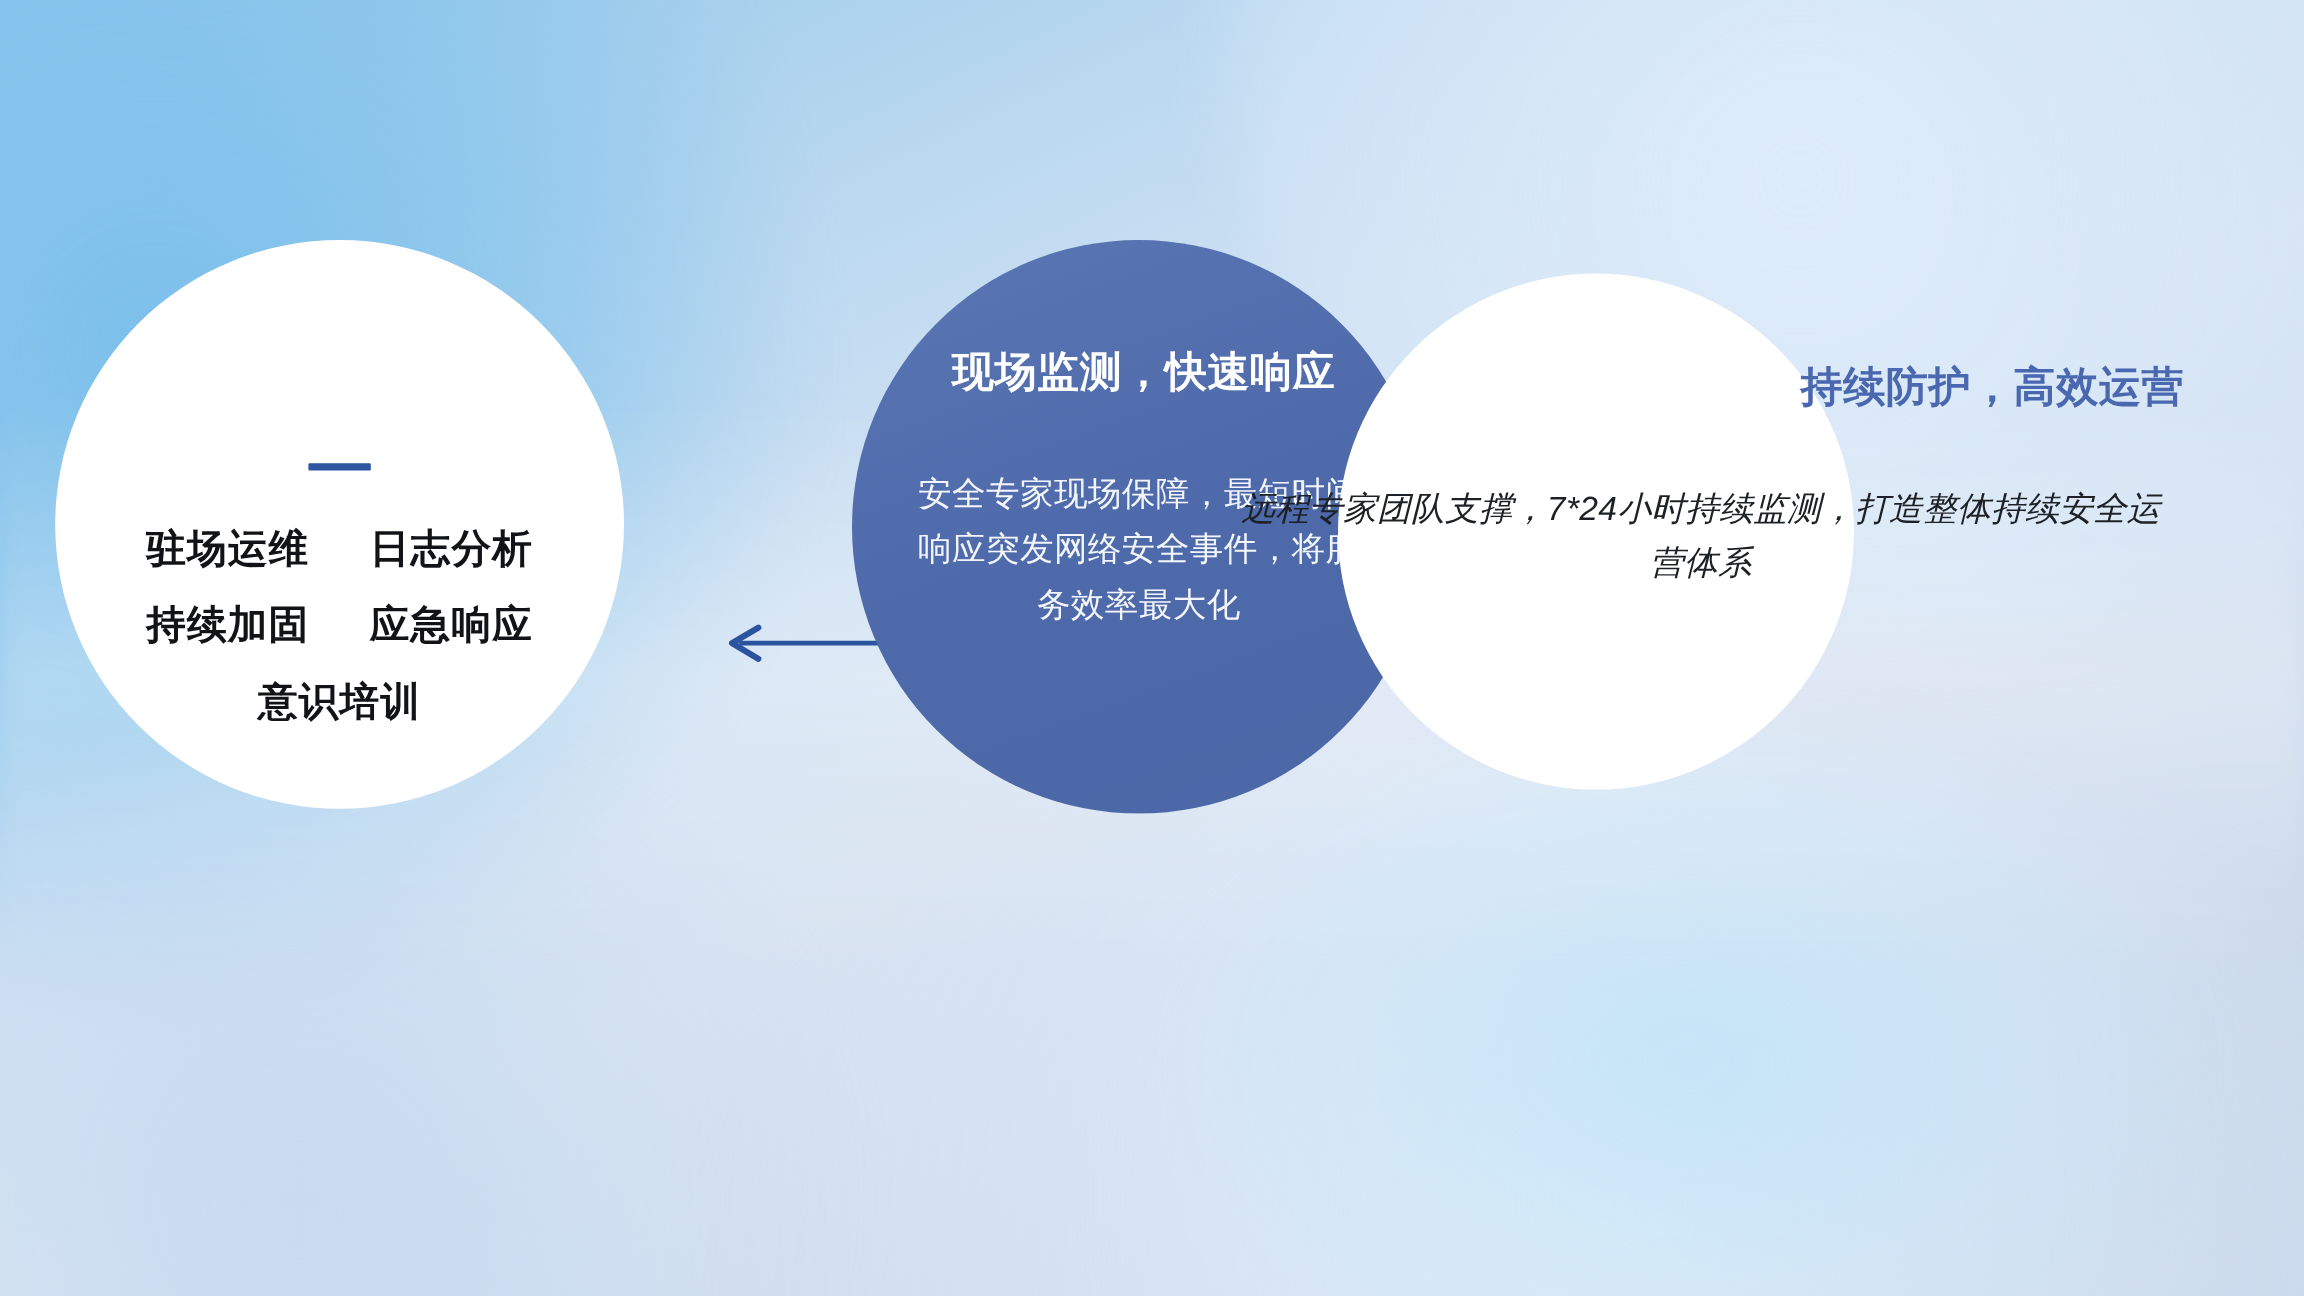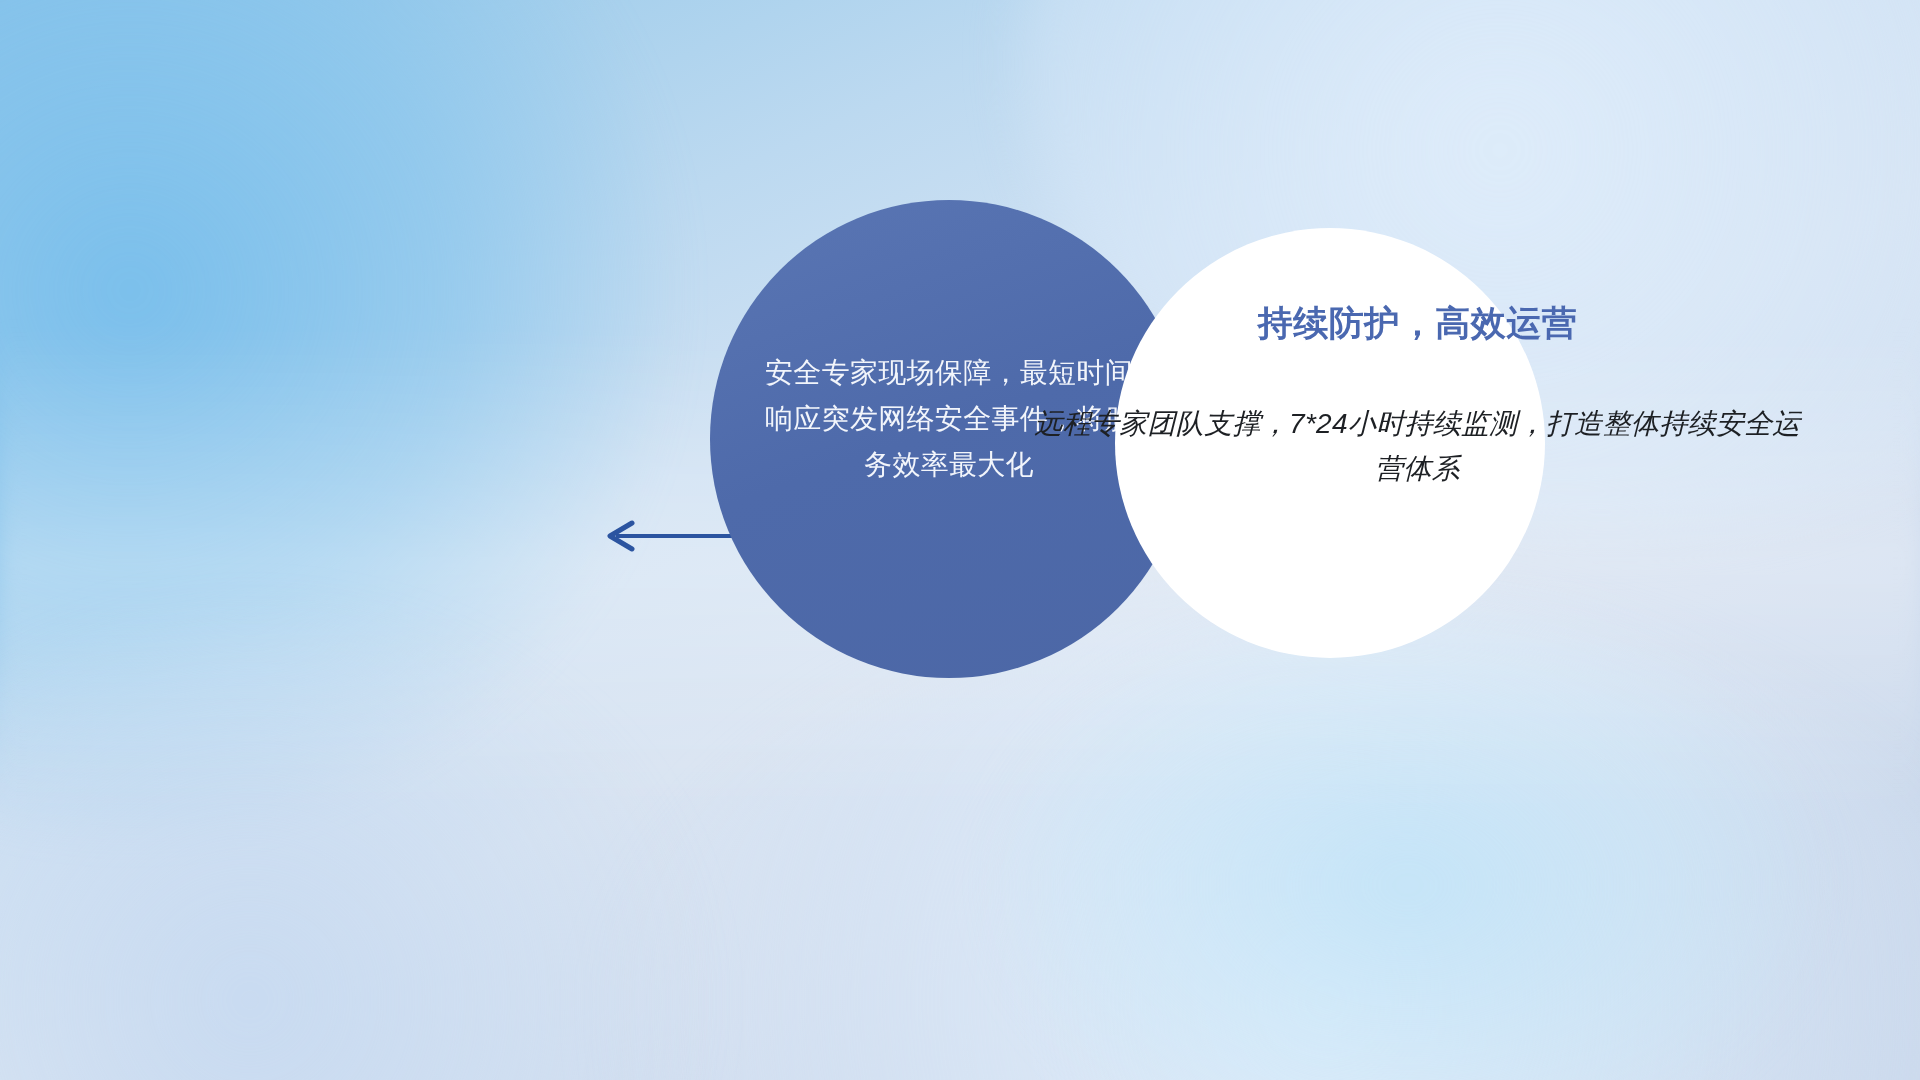--- a/index.html
+++ b/index.html
@@ -216,20 +216,21 @@
     top: 76px;
     text-align: center;
   }
   .right-heading {
     color: #4a68b0;
     font-weight: bold;
     font-size: 35px;
     line-height: 1.1;
     letter-spacing: 0.5px;
     white-space: nowrap;
+    text-align: right;
   }
   .right-body {
     margin-top: 58px;
     color: #1d2024;
     font-size: 28px;
     line-height: 1.62;
     letter-spacing: 0.3px;
     text-align: center;
     padding: 0 10px;
     font-style: italic;
@@ -256,23 +257,40 @@
   <div class="bg-glow-bottom"></div>
   <div class="bg-glow-midlight"></div>
   <div class="bg-glow-bottomleft"></div>
   <div class="bg-sheen"></div>
 
   <svg id="flow-arrow" viewBox="0 0 290 32">
     <line x1="288" y1="16" x2="20" y2="16" stroke="#2b54a0" stroke-width="4"></line>
     <polyline points="36,3 14,16 36,29" fill="none" stroke="#2b54a0" stroke-width="5" stroke-linecap="round" stroke-linejoin="round"></polyline>
   </svg>
 
+  <div id="circle-left" class="circle circle-white">
+    <div class="c-inner">
+      <div class="accent-dash"></div>
+      <div class="tag-line">
+        <span>驻场运维</span>
+        <span class="gap"></span>
+        <span>日志分析</span>
+      </div>
+      <div class="tag-line">
+        <span>持续加固</span>
+        <span class="gap"></span>
+        <span>应急响应</span>
+      </div>
+      <div class="tag-line">意识培训</div>
+    </div>
+  </div>
 
   <div id="circle-mid" class="circle">
     <div class="mid-inner">
+      <div class="mid-heading">现场监测，快速响应</div>
       <div class="mid-body">安全专家现场保障，最短时间响应突发网络安全事件，将服务效率最大化</div>
     </div>
   </div>
 
   <div id="circle-right" class="circle">
     <div class="r-shape"></div>
     <div class="r-inner">
       <div class="right-heading">持续防护，高效运营</div>
       <div class="right-body">远程专家团队支撑，7*24小时持续监测，打造整体持续安全运营体系</div>
     </div>

